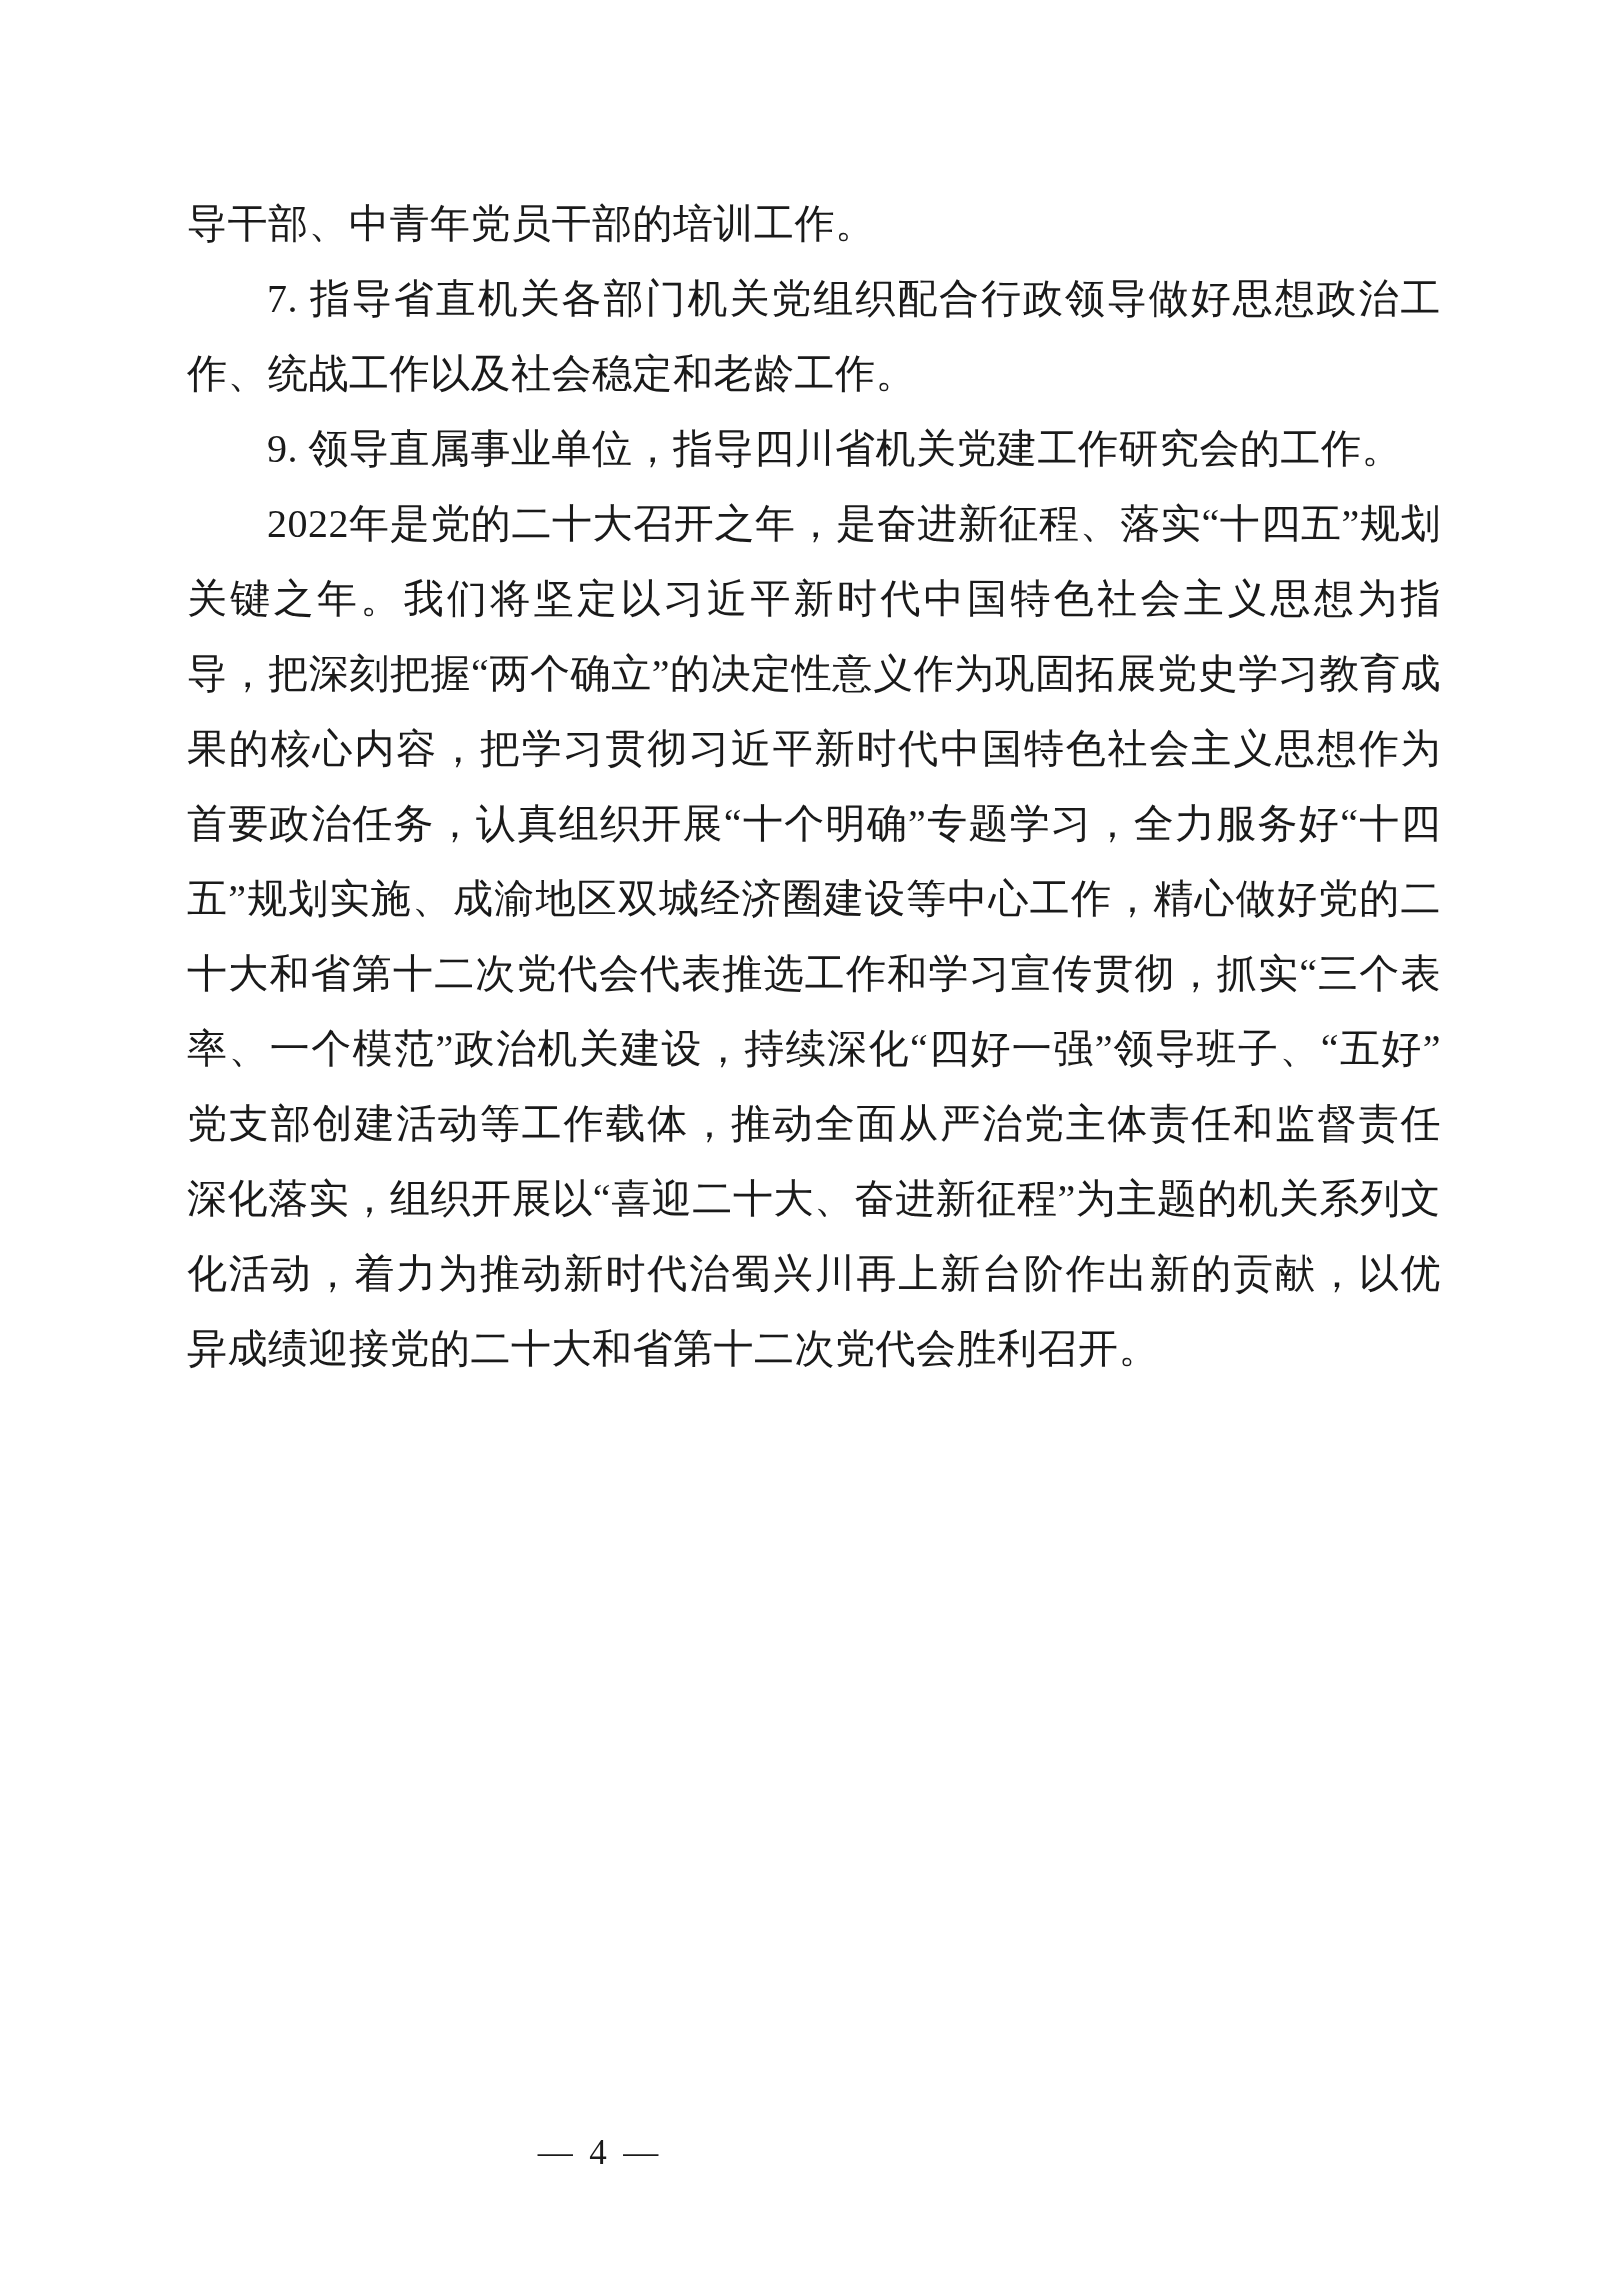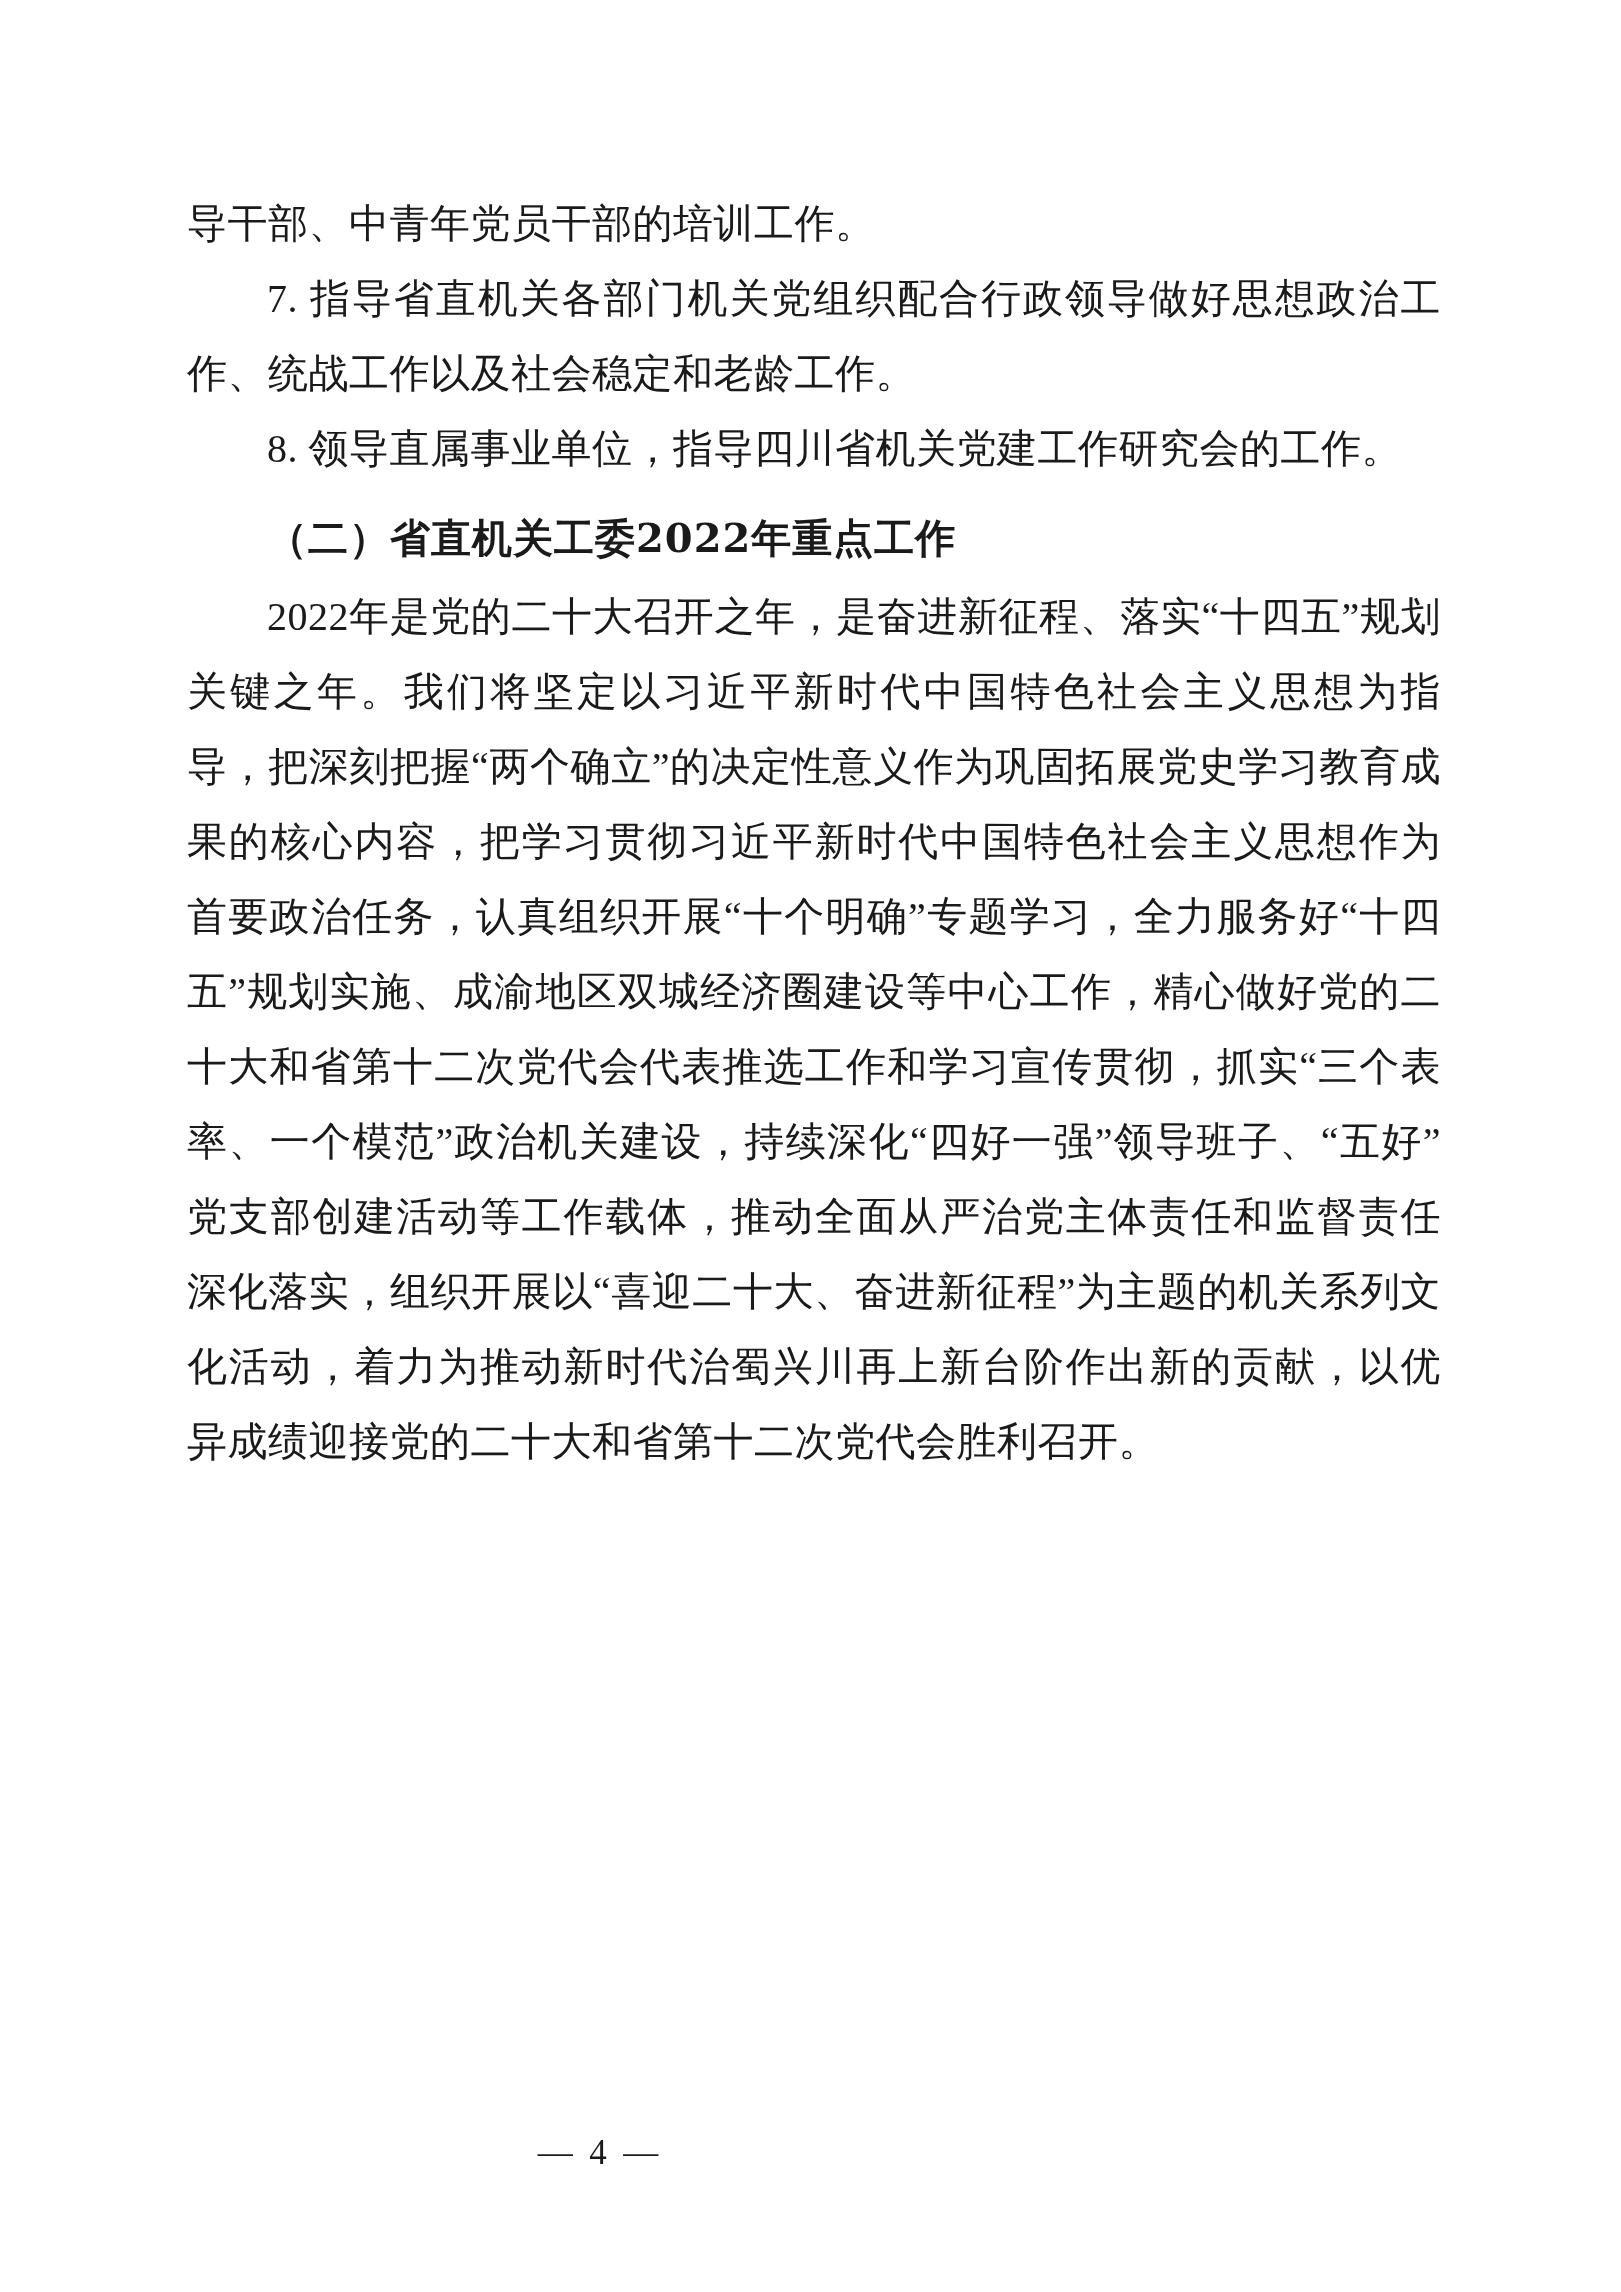--- a/index.html
+++ b/index.html
@@ -65,24 +65,23 @@
 <body>
 
 <div class="page">
   <div class="doc-body">
 
     <p class="para cont">导干部、中青年党员干部的培训工作。</p>
 
     <p class="para">7. 指导省直机关各部门机关党组织配合行政领导做好思想政治工作、统战工作以及社会稳定和老龄工作。</p>
 
 
-    <p class="para">8. 领导直属事业单位，指导四川省机关党建工作研究会的工作。</p>
+    <p class="para">9. 领导直属事业单位，指导四川省机关党建工作研究会的工作。</p>
 
 
-    <p class="para heading">（二）省直机关工委2022年重点工作</p>
 
     <p class="para">2022年是党的二十大召开之年，是奋进新征程、落实“十四五”规划关键之年。我们将坚定以习近平新时代中国特色社会主义思想为指导，把深刻把握“两个确立”的决定性意义作为巩固拓展党史学习教育成果的核心内容，把学习贯彻习近平新时代中国特色社会主义思想作为首要政治任务，认真组织开展“十个明确”专题学习，全力服务好“十四五”规划实施、成渝地区双城经济圈建设等中心工作，精心做好党的二十大和省第十二次党代会代表推选工作和学习宣传贯彻，抓实“三个表率、一个模范”政治机关建设，持续深化“四好一强”领导班子、“五好”党支部创建活动等工作载体，推动全面从严治党主体责任和监督责任深化落实，组织开展以“喜迎二十大、奋进新征程”为主题的机关系列文化活动，着力为推动新时代治蜀兴川再上新台阶作出新的贡献，以优异成绩迎接党的二十大和省第十二次党代会胜利召开。</p>
 
   </div>
 </div>
 
 <div class="page-number">
   <span class="inner">— 4 —</span>
 </div>
 

